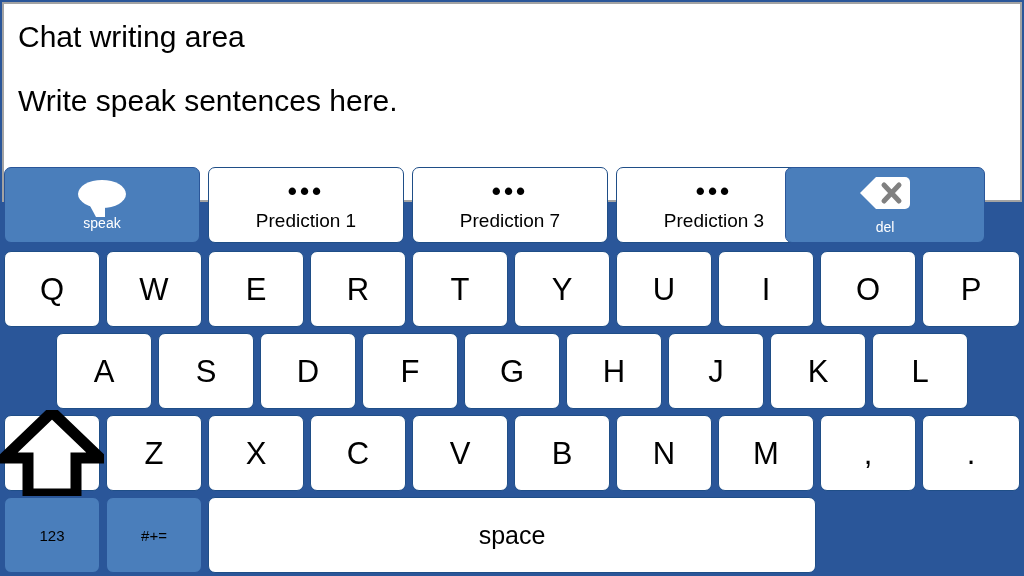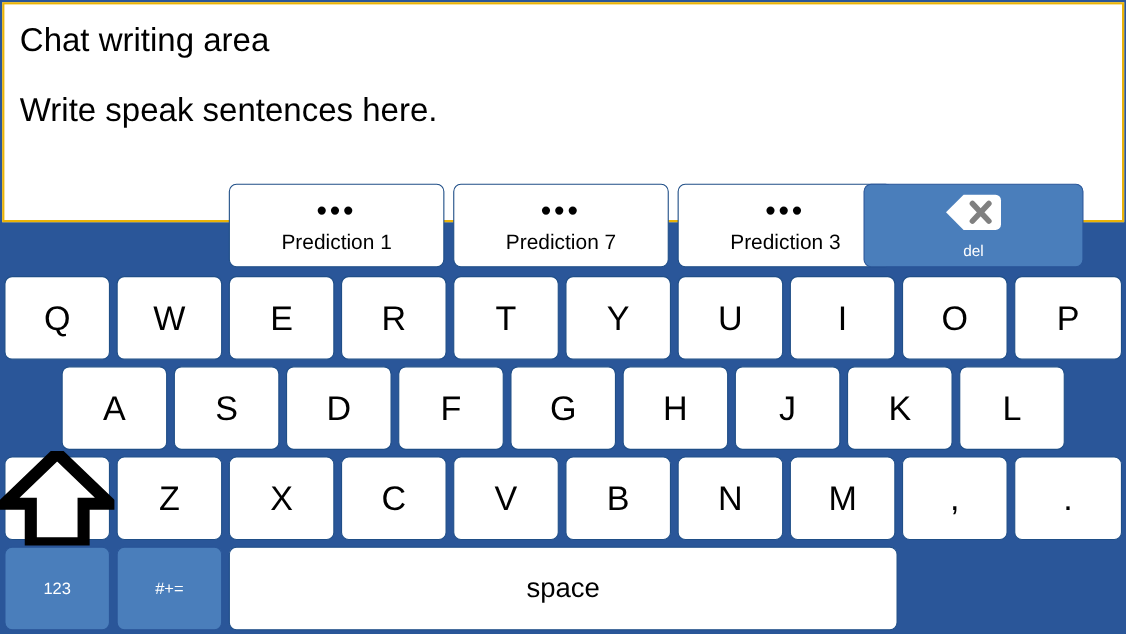--- a/index.html
+++ b/index.html
@@ -9,21 +9,21 @@
     background: #2a5699;
     overflow: hidden;
   }
   #app { position: relative; width: 1024px; height: 576px; background: #2a5699; }
 
   
   .chat-area {
     position: absolute; left: 2px; top: 2px;
     width: 1020px; height: 200px;
     background: #ffffff;
-    border: 2px solid #eab308;
+    border: 2px solid #a3a3a3;
     padding: 10px 14px 0 14px;
   }
   .chat-line {
     font-size: 30px;
     color: #000000;
     line-height: 1.0;
     white-space: nowrap;
   }
   .chat-line.l1 { margin-top: 8px; }
   .chat-line.l2 { margin-top: 34px; }
@@ -46,21 +46,21 @@
   .key.blue {
     background: #4a7ebb;
     border: 1px solid #2a5699;
     color: #ffffff;
   }
   .key .glyph { font-size: 31px; line-height: 1; color: #000; }
   .key.blue .small { font-size: 14px; line-height: 1; color: #ffffff; }
   .key .pred-label { font-size: 19px; color: #000; }
   .key .dots { font-size: 26px; letter-spacing: 3px; color: #000; line-height: 1; margin-bottom: 6px; font-weight: bold; }
   .key .spacelabel { font-size: 25px; color: #000; }
-  .key.blue .fnlabel { font-size: 15px; color: #ffffff; }
+  .key.blue .fnlabel { font-size: 15px; color: #000000; }
 
   
   .bubble {
     position: relative;
     width: 48px; height: 28px;
     background: #ffffff;
     border-radius: 50%;
     margin-bottom: 8px;
   }
   .bubble::after {
@@ -92,20 +92,24 @@
 
   <div class="chat-area">
     <div class="chat-line l1">Chat writing area</div>
     <div class="chat-line l2">Write speak sentences here.</div>
   </div>
 
   <div class="kb">
 
     <div class="row" style="top:0px; height:82px;">
 
+      <div class="key blue" style="left:4px; top:3px; width:196px; height:76px;">
+        <span class="bubble"></span>
+        <span class="small">speak</span>
+      </div>
 
       <div class="key" style="left:208px; top:3px; width:196px; height:76px;">
         <span class="dots">•••</span>
         <span class="pred-label">Prediction 1</span>
       </div>
 
       <div class="key" style="left:412px; top:3px; width:196px; height:76px;">
         <span class="dots">•••</span>
         <span class="pred-label">Prediction 7</span>
       </div>

